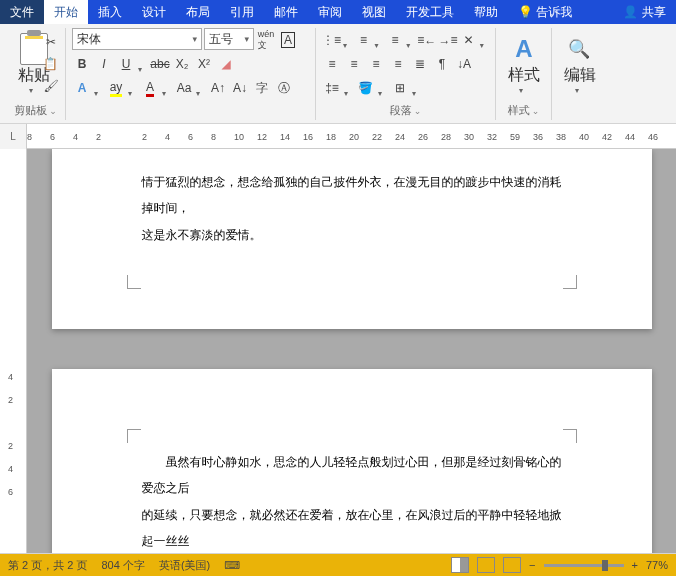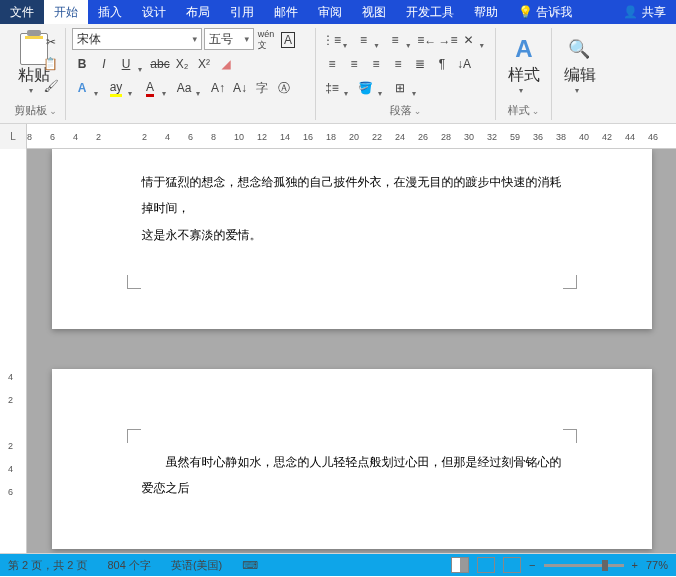--- a/index.html
+++ b/index.html
@@ -35,21 +35,21 @@
 .vruler .tick{position:absolute;left:8px}
 .pages{flex:1;overflow:auto;padding:0 10px}
 .page{background:#fff;margin:0 auto 40px;width:600px;min-height:200px;padding:20px 90px;box-shadow:0 2px 6px rgba(0,0,0,.3);font-family:SimSun;font-size:12px;line-height:2.2;color:#000;position:relative}
 .page.p1{min-height:180px;padding-bottom:60px}
 .page.p2{min-height:180px;padding-top:80px}
 .crop{position:absolute;width:14px;height:14px;border-color:#999}
 .crop.bl{bottom:40px;left:75px;border-left:1px solid #999;border-bottom:1px solid #999}
 .crop.br{bottom:40px;right:75px;border-right:1px solid #999;border-bottom:1px solid #999}
 .crop.tl{top:60px;left:75px;border-left:1px solid #999;border-top:1px solid #999}
 .crop.tr{top:60px;right:75px;border-right:1px solid #999;border-top:1px solid #999}
-.status-bar{background:#0ea5e9;height:23px;border-top:1px solid #d4d4d4;display:flex;align-items:center;font-size:11px;color:#444;padding:0 8px;gap:20px}
+.status-bar{background:#eab308;height:23px;border-top:1px solid #d4d4d4;display:flex;align-items:center;font-size:11px;color:#444;padding:0 8px;gap:14px}
 .status-bar .right{margin-left:auto;display:flex;align-items:center;gap:8px}
 .view-btn{width:18px;height:16px;border:1px solid #888;cursor:pointer}
 .zoom-slider{width:80px;height:3px;background:#999;position:relative}
 .zoom-slider::before{content:"";position:absolute;left:58px;top:-4px;width:6px;height:11px;background:#666}
 .u{text-decoration:underline}
 .s{text-decoration:line-through}
 .indent{text-indent:2em}
 </style>
 </head>
 <body>
@@ -294,20 +294,21 @@
   <div class="page p1">
     <div>情于猛烈的想念，想念给孤独的自己披件外衣，在漫无目的的踱步中快速的消耗掉时间，</div>
     <div>这是永不寡淡的爱情。</div>
     <div class="crop bl"></div>
     <div class="crop br"></div>
   </div>
   <div class="page p2">
     <div class="crop tl"></div>
     <div class="crop tr"></div>
     <div class="indent">虽然有时心静如水，思念的人儿轻轻点般划过心田，但那是经过刻骨铭心的爱恋之后</div>
+    <div>的延续，只要想念，就必然还在爱着，放在心里，在风浪过后的平静中轻轻地掀起一丝丝</div>
 
   </div>
 </div>
 </div>
 
 <div class="status-bar">
 <span>第 2 页，共 2 页</span>
 <span>804 个字</span>
 <span>英语(美国)</span>
 <span><span>⌨</span></span>

